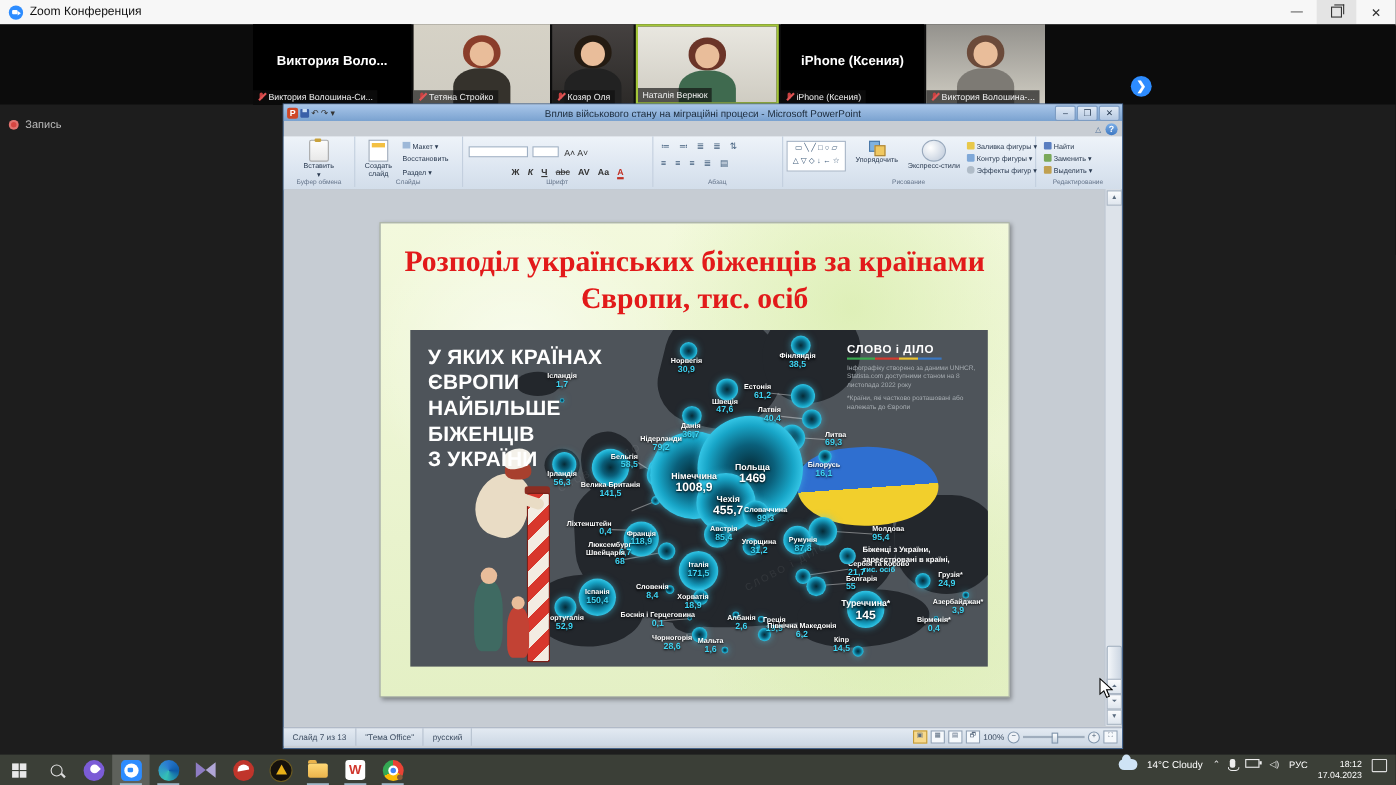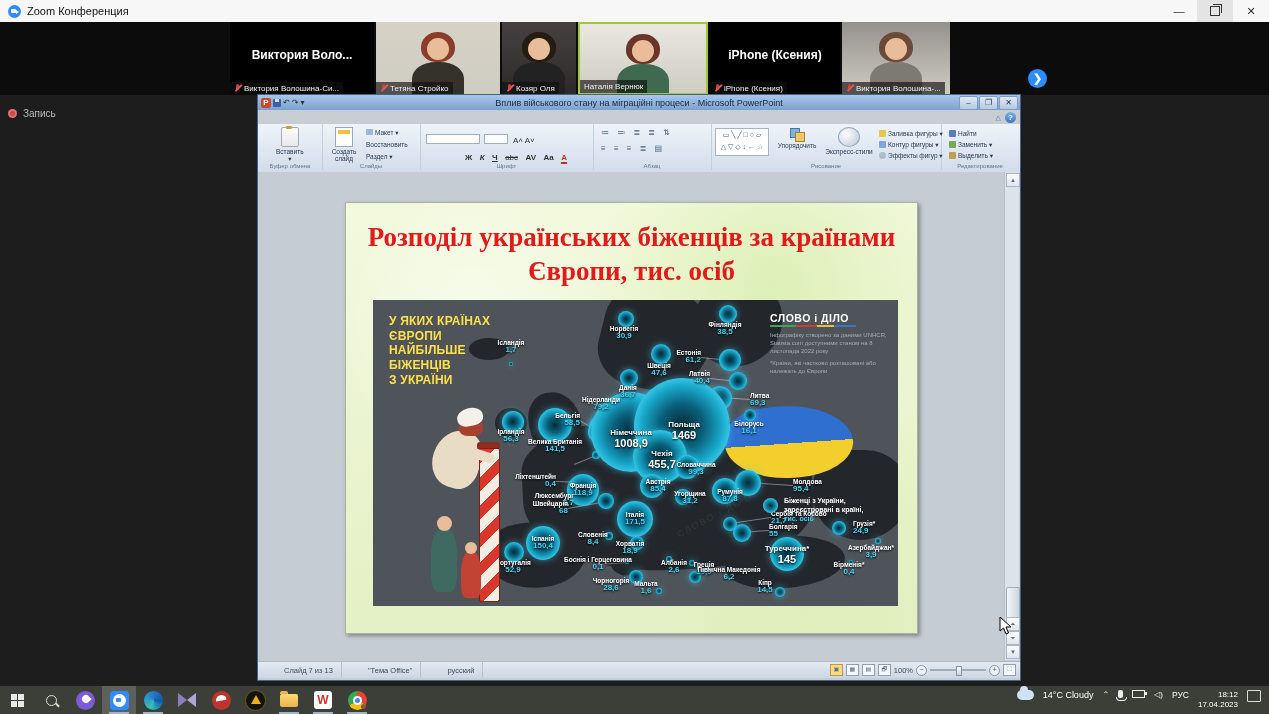--- a/index.html
+++ b/index.html
@@ -76,21 +76,21 @@
   .vscroll{position:absolute;right:1px;top:77px;width:14px;height:488px;background:#dde3ea;border-left:1px solid #b7c0cb;}
   .varr{position:absolute;left:1px;width:12px;height:12px;background:linear-gradient(#fbfcfd,#dfe6ee);border:1px solid #aab6c4;font-size:6px;color:#5a6b7e;text-align:center;line-height:12px;}
   .vthumb{position:absolute;left:1px;top:415px;width:12px;height:45px;background:linear-gradient(90deg,#f4f7fa,#ccd6e2);border:1px solid #9fadbd;border-radius:2px;}
   
   .slide{position:absolute;left:86px;top:30px;width:571px;height:430px;background:radial-gradient(circle at 22% 28%,rgba(255,255,255,.55),rgba(255,255,255,0) 26%),radial-gradient(circle at 75% 18%,rgba(214,236,170,.7),rgba(255,255,255,0) 32%),radial-gradient(circle at 80% 80%,rgba(214,236,170,.6),rgba(255,255,255,0) 30%),linear-gradient(#f3f9dd,#e4f0c5);box-shadow:2px 2px 4px rgba(0,0,0,.35);border:1px solid #aab2a0;}
   .stitle{position:absolute;left:10px;top:18px;width:551px;text-align:center;font-family:"Liberation Serif",serif;font-weight:bold;font-size:27px;line-height:1.25;color:#e21a1a;}
   
   .info{position:absolute;left:27px;top:97px;width:525px;height:306px;background:#4e545a;overflow:hidden;}
   .land{position:absolute;background:#23272c;}
   .uafag{position:absolute;left:352px;top:106px;width:128px;height:72px;background:linear-gradient(#2f6fd0 52%,#f2cf2c 52%);border-radius:38% 55% 45% 52%;transform:rotate(-4deg);}
-  .ihead{position:absolute;left:16px;top:14px;font-size:12px;font-weight:bold;color:#fde047;line-height:1.22;letter-spacing:.2px;z-index:7;}
+  .ihead{position:absolute;left:16px;top:14px;font-size:19px;font-weight:bold;color:#ffffff;line-height:1.22;letter-spacing:.2px;z-index:7;}
   .srcblock{position:absolute;right:10px;top:12px;width:118px;z-index:7;}
   .srclogo{font-size:10.5px;font-weight:bold;color:#fff;letter-spacing:.5px;}
   .logobar{width:86px;height:2px;margin-top:1px;background:linear-gradient(90deg,#3aa94f 0 30%,#d43b2f 30% 55%,#e8c232 55% 75%,#3a77c2 75% 100%);}
   .srctxt{margin-top:4px;font-size:6px;line-height:1.35;color:#a7adb2;}
   .legend{position:absolute;right:10px;top:196px;width:125px;display:flex;gap:6px;z-index:7;}
   .legbub{width:15px;height:15px;border-radius:50%;flex:0 0 auto;margin-top:2px;background:radial-gradient(circle,#06303d 0%,#0d7c9c 40%,#39cdee 75%,rgba(57,205,238,.25)100%);}
   .legtxt{font-size:7px;font-weight:bold;color:#fff;line-height:1.3;}
   .legtxt .unit{color:#3fd6f5;}
   .cline{position:absolute;height:1px;background:rgba(255,255,255,.4);transform-origin:0 0;z-index:2;}
   .bub{position:absolute;border-radius:50%;z-index:3;background:radial-gradient(circle,#052a36 0%,#0a5f7a 32%,#18a6c8 58%,#49dcfb 80%,rgba(73,220,251,.25)100%);box-shadow:0 0 7px rgba(70,210,245,.55);}
@@ -106,21 +106,21 @@
   .wom-hat{position:absolute;left:84px;top:108px;width:26px;height:18px;background:#f4f1ea;border-radius:50% 50% 40% 40%;z-index:6;transform:rotate(-12deg);}
   .wom-hair{position:absolute;left:86px;top:120px;width:24px;height:16px;background:#a8402e;border-radius:40%;z-index:6;}
   .wom-body{position:absolute;left:60px;top:130px;width:48px;height:58px;background:#e9dcc5;border-radius:55% 45% 40% 50%;transform:rotate(18deg);z-index:5;}
   .wom-arm{position:absolute;left:92px;top:150px;width:30px;height:10px;background:#e9dcc5;border-radius:6px;transform:rotate(18deg);z-index:6;}
   .kid1{position:absolute;left:58px;top:228px;width:26px;height:64px;background:#3f6a62;border-radius:40% 40% 25% 25%;z-index:6;}
   .kid1:before{content:"";position:absolute;left:6px;top:-12px;width:15px;height:15px;border-radius:50%;background:#e9bd9a;}
   .kid2{position:absolute;left:88px;top:252px;width:20px;height:46px;background:#c24234;border-radius:40% 40% 25% 25%;z-index:6;}
   .kid2:before{content:"";position:absolute;left:4px;top:-10px;width:12px;height:12px;border-radius:50%;background:#e9bd9a;}
   
   .sbar{position:absolute;left:0;bottom:2px;width:100%;height:16px;background:linear-gradient(#e3eaf2,#ccd7e4);border-top:1px solid #aeb9c7;display:flex;align-items:center;font-size:7.5px;color:#3c4c60;}
-  .sbit{padding:0 8px;border-right:1px solid #b6c1cf;height:100%;display:flex;align-items:center;gap:3px;margin-left:18px;}
+  .sbit{padding:0 8px;border-right:1px solid #b6c1cf;height:100%;display:flex;align-items:center;gap:3px;}
   .sright{position:absolute;right:4px;display:flex;align-items:center;gap:3px;}
   .vico{width:11px;height:10px;border:1px solid #8fa0b4;background:#f6f9fc;font-size:6px;text-align:center;line-height:9px;color:#5a6b80;}
   .vico.sel{background:#f7d98c;border-color:#c29a3a;}
   .zslider{width:56px;height:2px;background:#9fadbd;position:relative;}
   .zknob{position:absolute;left:26px;top:-3px;width:4px;height:8px;background:linear-gradient(#fdfefe,#c6d2df);border:1px solid #8296ac;}
   .zpm{width:9px;height:9px;border-radius:50%;border:1px solid #8296ac;background:#eef2f7;font-size:7px;line-height:8px;text-align:center;color:#44586e;}
   
   .actwm{position:absolute;left:936px;top:598px;z-index:40;color:#969696;opacity:.85;}
   .actwm .l1{font-size:19px;}
   .actwm .l2{font-size:11px;margin-top:4px;}

